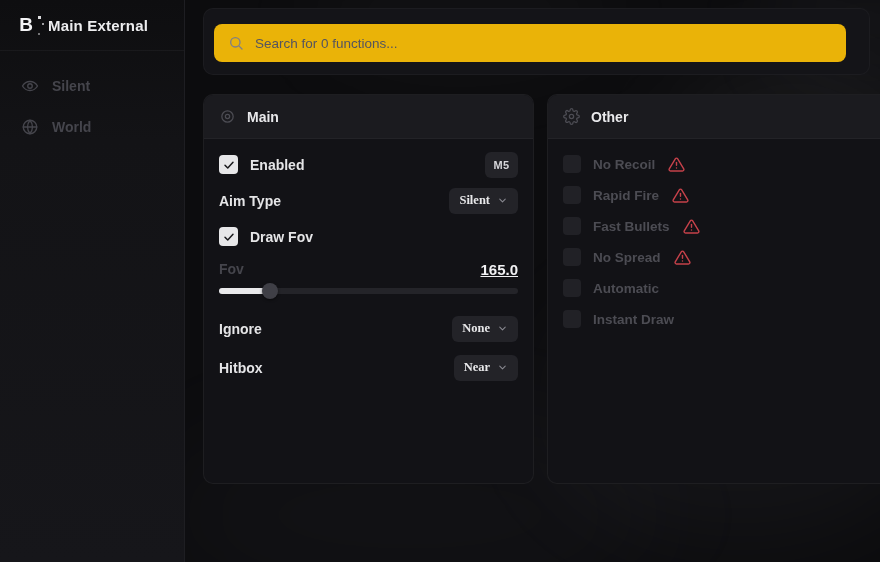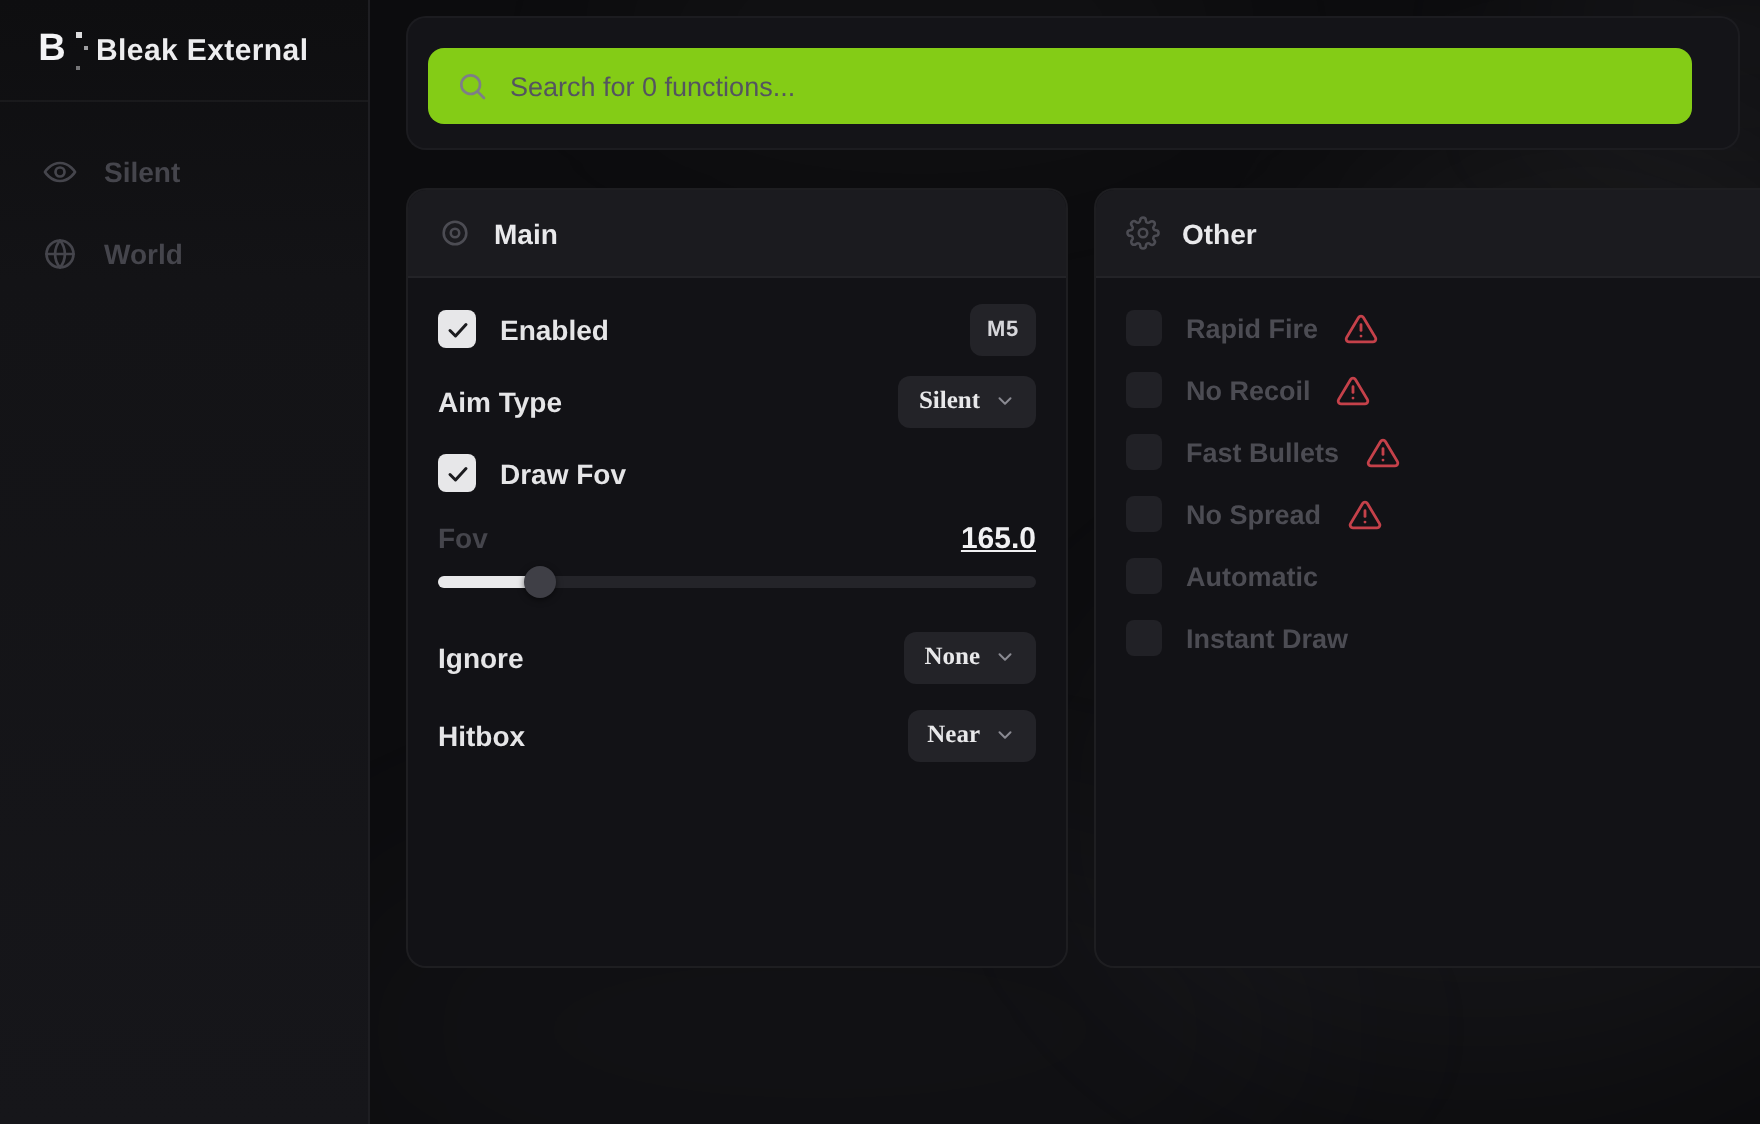--- a/index.html
+++ b/index.html
@@ -32,21 +32,21 @@
   .nav-item { height:39px; border-radius:8px; display:flex; align-items:center; gap:13px;
               padding-left:13px; margin-bottom:2px; color:#45454c; font-size:14px; font-weight:600;
               cursor:pointer; }
   .nav-item svg { width:18px; height:18px; stroke:currentColor; fill:none; stroke-width:1.8;
                   stroke-linecap:round; stroke-linejoin:round; flex:0 0 auto; }
   .nav-item.active { background:#212125; color:#e9e9eb; box-shadow:0 0 0 1px rgba(255,255,255,0.03); }
 
   
   .search-wrap { position:absolute; left:203px; top:8px; width:667px; height:67px; background:#141418;
                  border:1px solid rgba(255,255,255,0.035); border-radius:10px; z-index:4; }
-  .search-input { position:absolute; left:10px; top:15px; right:23px; height:38px; background:#84cc16;
+  .search-input { position:absolute; left:10px; top:15px; right:23px; height:38px; background:#eab308;
                   border-radius:8px; display:flex; align-items:center; gap:11px; padding-left:14px; }
   .search-input svg { width:16px; height:16px; stroke:#7e7e88; fill:none; stroke-width:2;
                       stroke-linecap:round; }
   .search-ph { color:#545460; font-size:13.5px; font-weight:500; }
 
   
   .panel { position:absolute; top:94px; height:390px; background:#121216;
            border:1px solid rgba(255,255,255,0.05); border-radius:10px; overflow:hidden; z-index:4; }
   .panel.main { left:203px; width:331px; }
   .panel.other { left:547px; width:350px; }
@@ -104,21 +104,21 @@
   <div class="smoke s3"></div>
   <div class="smoke s4"></div>
   <div class="smoke s5"></div>
 
   <div class="sidebar">
     <div class="sb-header">
       <div class="logo">
         <span>B</span>
         <i class="p1"></i><i class="p2"></i><i class="p3"></i>
       </div>
-      <div class="sb-title">Bleak External</div>
+      <div class="sb-title">Main External</div>
     </div>
     <div class="nav">
       <div class="nav-item">
         <svg viewBox="0 0 24 24">
           <path d="M2 12s3.5-6 10-6 10 6 10 6-3.5 6-10 6S2 12 2 12z"></path>
             <circle cx="12" cy="12" r="3"></circle>
         </svg>
         <span>Silent</span>
       </div>
       <div class="nav-item">
@@ -223,44 +223,44 @@
       <svg viewBox="0 0 24 24">
         <circle cx="12" cy="12" r="3"></circle>
         <path d="M19.4 15a1.7 1.7 0 0 0 .34 1.87l.06.06a2 2 0 1 1-2.83 2.83l-.06-.06a1.7 1.7 0 0 0-1.87-.34 1.7 1.7 0 0 0-1 1.56V21a2 2 0 1 1-4 0v-.09a1.7 1.7 0 0 0-1-1.56 1.7 1.7 0 0 0-1.87.34l-.06.06a2 2 0 1 1-2.83-2.83l.06-.06a1.7 1.7 0 0 0 .34-1.87 1.7 1.7 0 0 0-1.56-1H3a2 2 0 1 1 0-4h.09a1.7 1.7 0 0 0 1.56-1 1.7 1.7 0 0 0-.34-1.87l-.06-.06a2 2 0 1 1 2.83-2.83l.06.06a1.7 1.7 0 0 0 1.87.34h0a1.7 1.7 0 0 0 1-1.56V3a2 2 0 1 1 4 0v.09a1.7 1.7 0 0 0 1 1.56h0a1.7 1.7 0 0 0 1.87-.34l.06-.06a2 2 0 1 1 2.83 2.83l-.06.06a1.7 1.7 0 0 0-.34 1.87v0a1.7 1.7 0 0 0 1.56 1H21a2 2 0 1 1 0 4h-.09a1.7 1.7 0 0 0-1.56 1z"></path>
       </svg>
       <span class="panel-title">Other</span>
     </div>
     <div class="panel-body">
 
       <div class="o-row">
         <div class="o-check"></div>
+        <span class="o-lbl">No Recoil</span>
+        <span class="warn">
+          <svg viewBox="0 0 24 24">
+              <path d="M10.3 3.9 1.8 18.1a2 2 0 0 0 1.7 3h17a2 2 0 0 0 1.7-3L13.7 3.9a2 2 0 0 0-3.4 0z"></path>
+              <path d="M12 9v4"></path>
+              <path d="M12 17h.01"></path>
+            </svg>
+        </span>
+      </div>
+
+      <div class="o-row">
+        <div class="o-check"></div>
         <span class="o-lbl">Rapid Fire</span>
         <span class="warn">
           <svg viewBox="0 0 24 24">
               <path d="M10.3 3.9 1.8 18.1a2 2 0 0 0 1.7 3h17a2 2 0 0 0 1.7-3L13.7 3.9a2 2 0 0 0-3.4 0z"></path>
               <path d="M12 9v4"></path>
               <path d="M12 17h.01"></path>
             </svg>
         </span>
       </div>
 
       <div class="o-row">
         <div class="o-check"></div>
-        <span class="o-lbl">No Recoil</span>
-        <span class="warn">
-          <svg viewBox="0 0 24 24">
-              <path d="M10.3 3.9 1.8 18.1a2 2 0 0 0 1.7 3h17a2 2 0 0 0 1.7-3L13.7 3.9a2 2 0 0 0-3.4 0z"></path>
-              <path d="M12 9v4"></path>
-              <path d="M12 17h.01"></path>
-            </svg>
-        </span>
-      </div>
-
-      <div class="o-row">
-        <div class="o-check"></div>
         <span class="o-lbl">Fast Bullets</span>
         <span class="warn">
           <svg viewBox="0 0 24 24">
               <path d="M10.3 3.9 1.8 18.1a2 2 0 0 0 1.7 3h17a2 2 0 0 0 1.7-3L13.7 3.9a2 2 0 0 0-3.4 0z"></path>
               <path d="M12 9v4"></path>
               <path d="M12 17h.01"></path>
             </svg>
         </span>
       </div>
 

